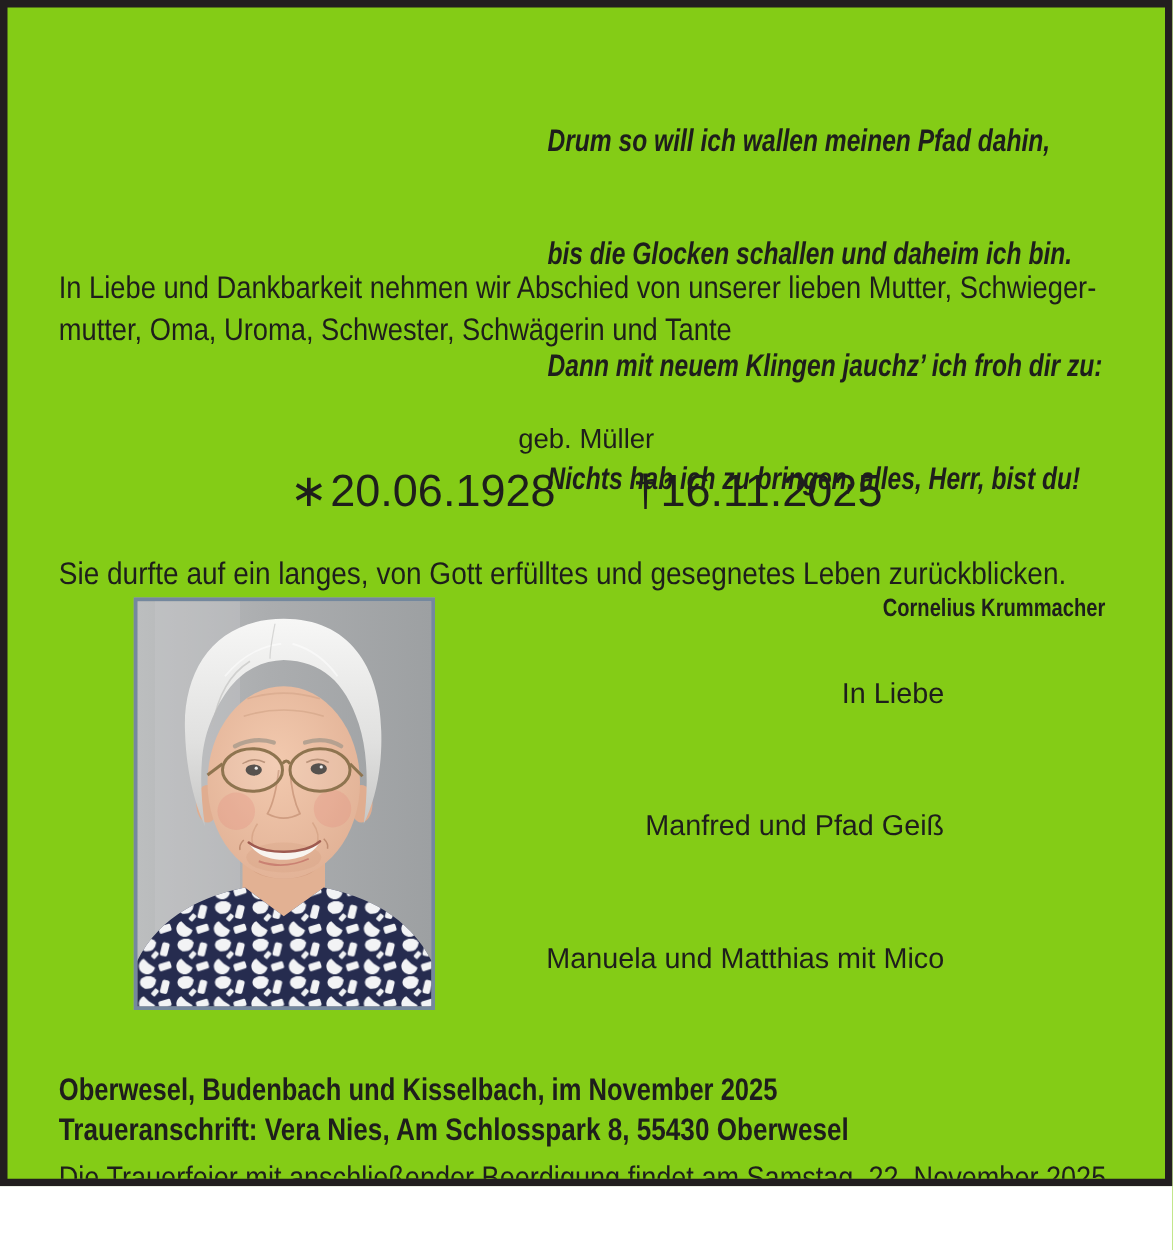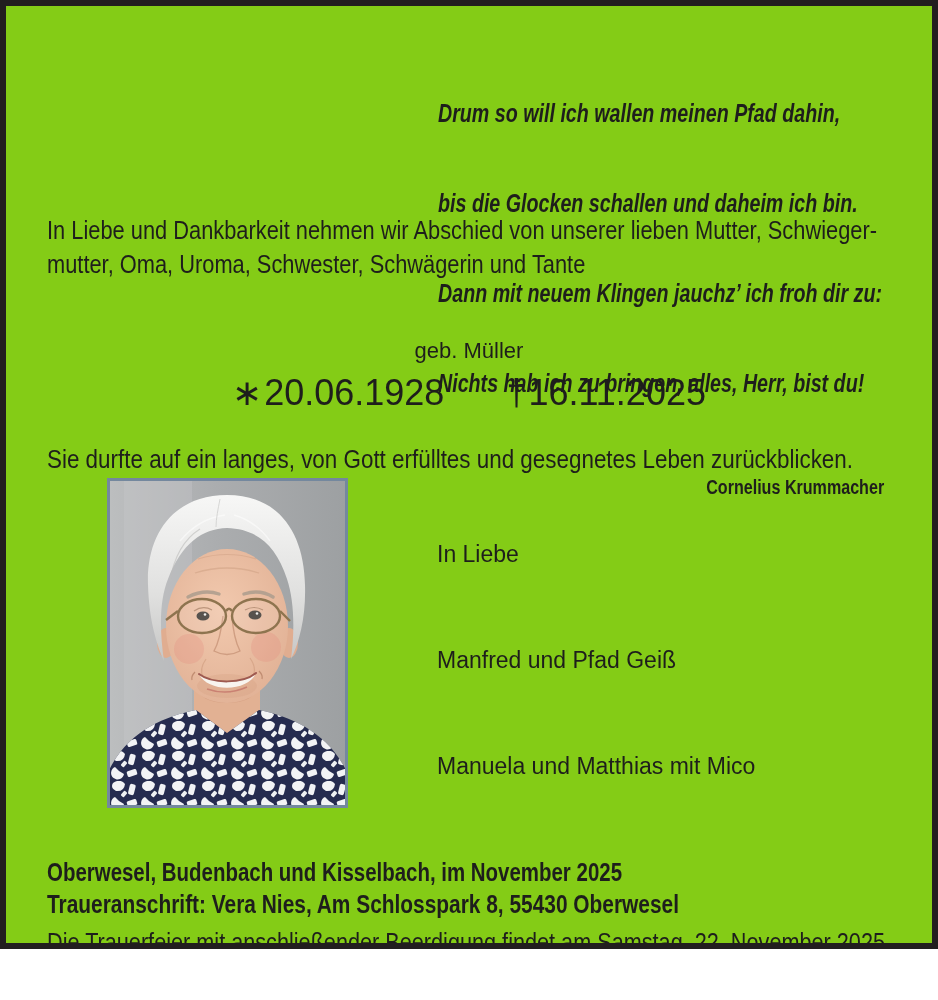--- a/index.html
+++ b/index.html
@@ -37,21 +37,21 @@
   .life{position:absolute;left:41px;top:413px;font-size:25px;line-height:30px;}
 
   
   .photo{position:absolute;left:101px;top:472px;width:241px;height:330px;
          box-sizing:border-box;border:3px solid #74889e;background:#a9abad;}
   .photo svg{display:block;width:100%;height:100%;}
 
   
   .mourners{position:absolute;left:431px;top:461px;margin:0;padding:0;list-style:none;
             font-size:23px;line-height:35.2px;}
-  .mourners li{white-space:pre;}
+  .mourners li{white-space:pre;text-align:right;}
 
   
   .places{position:absolute;left:41px;top:825px;font-weight:bold;font-size:25px;line-height:32px;}
   .address{position:absolute;left:41px;top:857px;font-weight:bold;font-size:25px;line-height:32px;}
   .funeral{position:absolute;left:41px;top:895px;font-size:25px;line-height:32px;}
 </style>
 </head>
 <body>
 
 <div class="page">

